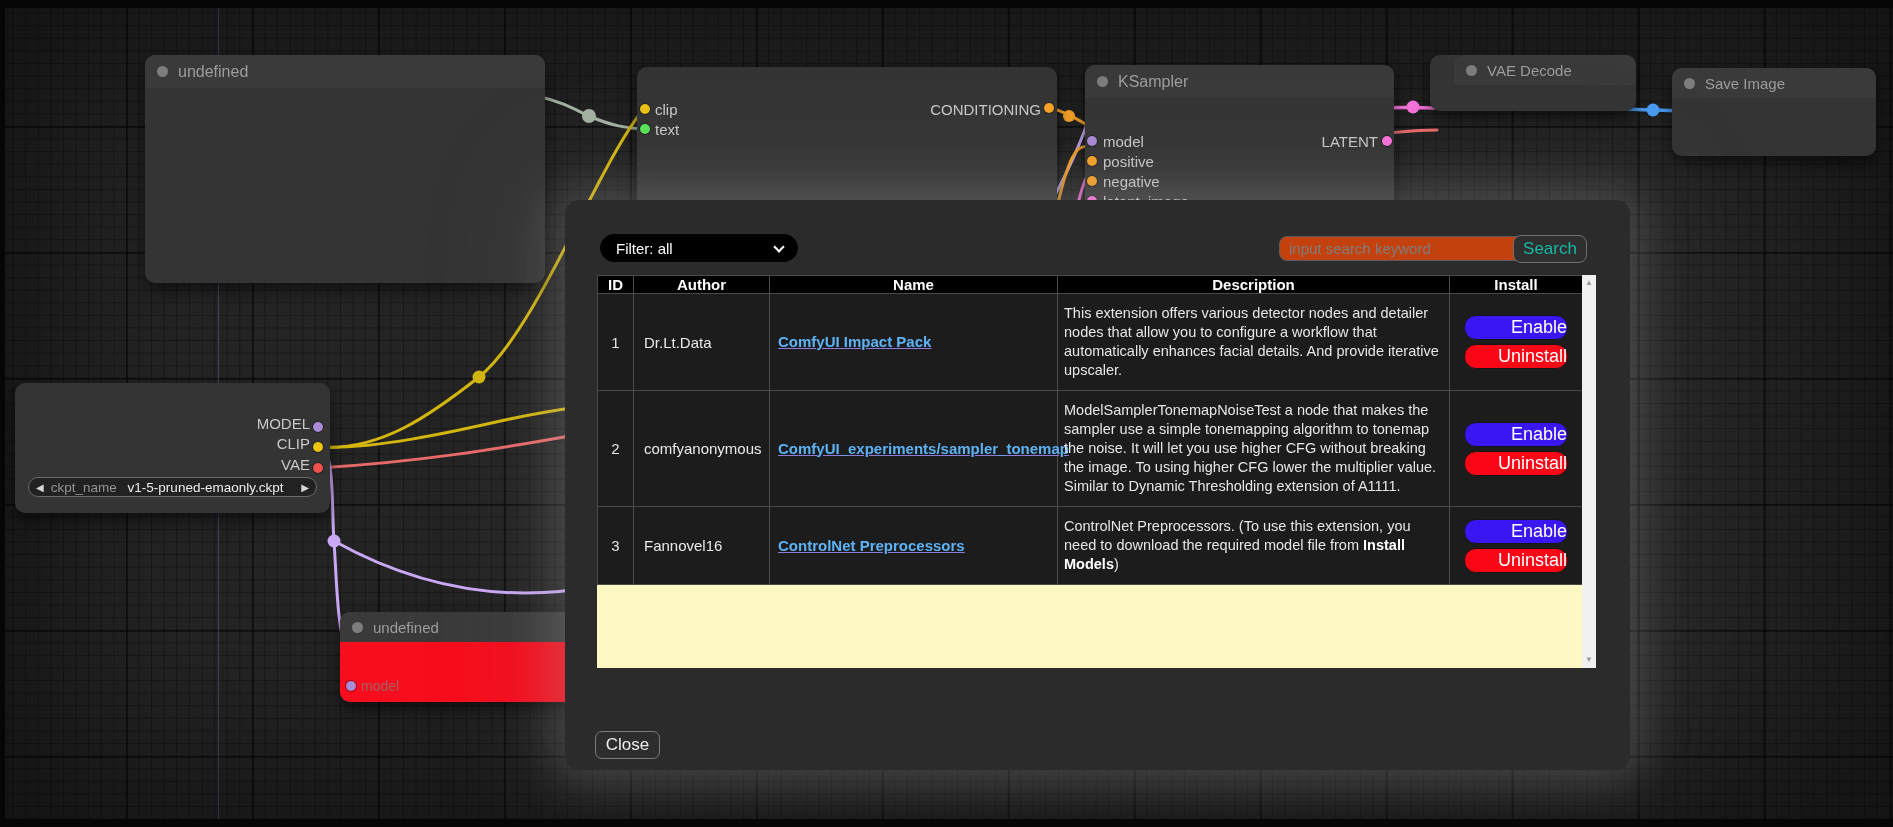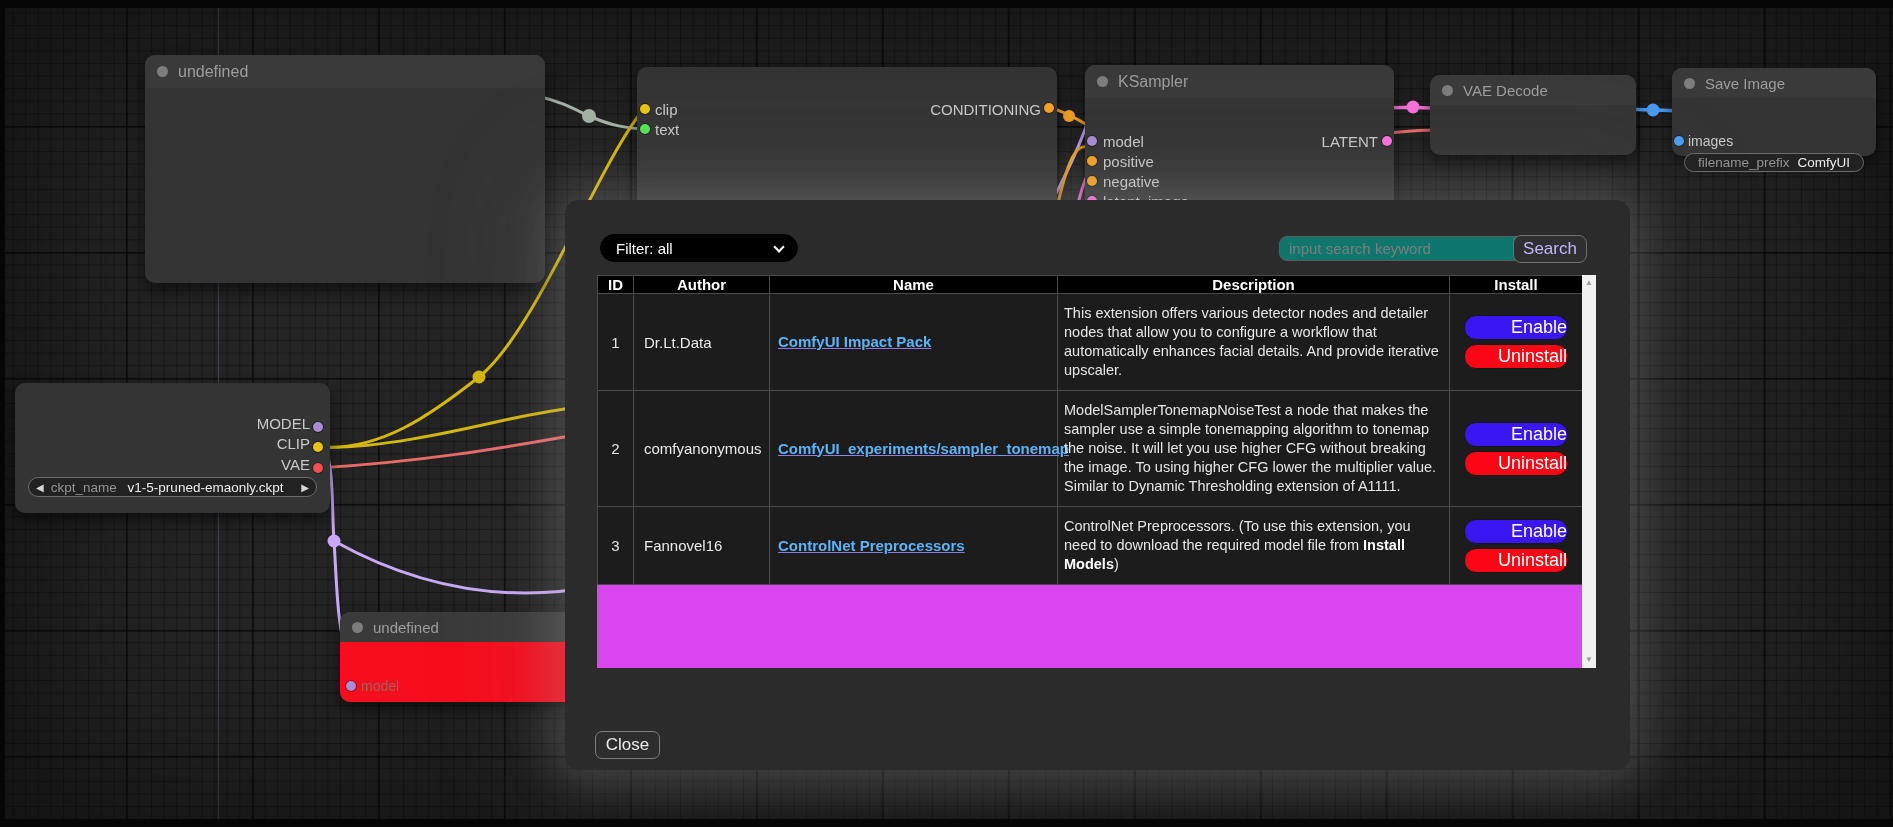--- a/index.html
+++ b/index.html
@@ -73,32 +73,32 @@
     background:#000; color:#fff; border:1px solid #000; border-radius:14px;
     padding:0 15px; font-size:15px; font-family:inherit;
   }
   .filter-wrap .chev {
     position:absolute; right:15px; top:9px; width:8px; height:8px;
     border-right:2px solid #fff; border-bottom:2px solid #fff;
     transform:rotate(45deg); pointer-events:none;
   }
   .search-input {
     position:absolute; left:714px; top:36px; width:255px; height:25px;
-    background:#0f766e; border:1px solid #5c5c5c; border-radius:8px;
+    background:#c2410c; border:1px solid #5c5c5c; border-radius:8px;
     color:#ddd; padding:0 9px; font-size:15px; font-family:inherit;
   }
   .search-input::placeholder { color:#7e7e7e; }
   .search-btn {
     position:absolute; left:948px; top:35px; width:74px; height:28px;
     background:#2f2f2f; border:1px solid #707070; border-radius:8px;
-    color:#c4b5fd; font-size:17px; font-family:inherit; padding:0;
+    color:#14b8a6; font-size:17px; font-family:inherit; padding:0;
   }
   .table-wrap {
     position:absolute; left:32px; top:75px; width:999px; height:393px;
-    background:#d946ef; overflow:hidden;
+    background:#fef9c3; overflow:hidden;
   }
   table { border-collapse:collapse; table-layout:fixed; width:985px; }
   th {
     background:#000; color:#fff; font-weight:bold; font-size:15px;
     height:18px; padding:0; border:1px solid #4a4a4a;
   }
   td { background:#1c1c1c; border:1px solid #4a4a4a; vertical-align:middle; padding:0; }
   td.c-id { text-align:center; color:#e3e3e3; font-size:15px; }
   td.c-author { padding-left:10px; color:#eaeaea; font-size:15px; }
   td.c-name { padding-left:8px; }
@@ -199,39 +199,31 @@
     <span class="slot-dot" style="left:297px; top:38px; background:#f973dc;"></span>
     <div class="widget" style="left:13px; top:113px; width:282px; height:18px;">
       <span class="warrow">◀</span>
       <span class="wlabel">seed</span>
       <span class="wvalue">156680208700286</span>
       <span class="warrow">▶</span>
     </div>
   </div>
 </div>
 
-<div class="node" style="left:1430px; top:75px; width:206px; height:80px;">
+<div class="node" style="left:1430px; top:55px; width:206px; height:56px;padding-left:24px;">
   <div class="node-title small">
     <span class="title-dot"></span>
     <span>VAE Decode</span>
   </div>
 </div>
 
 <div class="node" style="left:1672px; top:68px; width:204px; height:88px;">
   <div class="node-title small">
     <span class="title-dot"></span>
     <span>Save Image</span>
-  </div>
-  <div class="node-body" style="height:58px; font-size:14px;">
-    <span class="slot-dot" style="left:2px; top:38px; background:#4a9cf4;"></span>
-    <span class="in-label" style="top:35px; left:16px;">images</span>
-    <div class="widget" style="left:12px; top:55px; width:180px; height:19px; padding:0 13px; justify-content:space-between;">
-      <span class="wlabel">filename_prefix</span>
-      <span style="color:#ececec;">ComfyUI</span>
-    </div>
   </div>
 </div>
 
 <div class="node" style="left:15px; top:383px; width:315px; height:130px;">
   <div class="node-body" style="height:99px;">
     <span class="out-label" style="top:32px; right:20px;">MODEL</span>
     <span class="slot-dot" style="left:298px; top:39px; background:#a98bd6;"></span>
     <span class="out-label" style="top:52px; right:20px;">CLIP</span>
     <span class="slot-dot" style="left:298px; top:59px; background:#edc412;"></span>
     <span class="out-label" style="top:73px; right:20px;">VAE</span>

